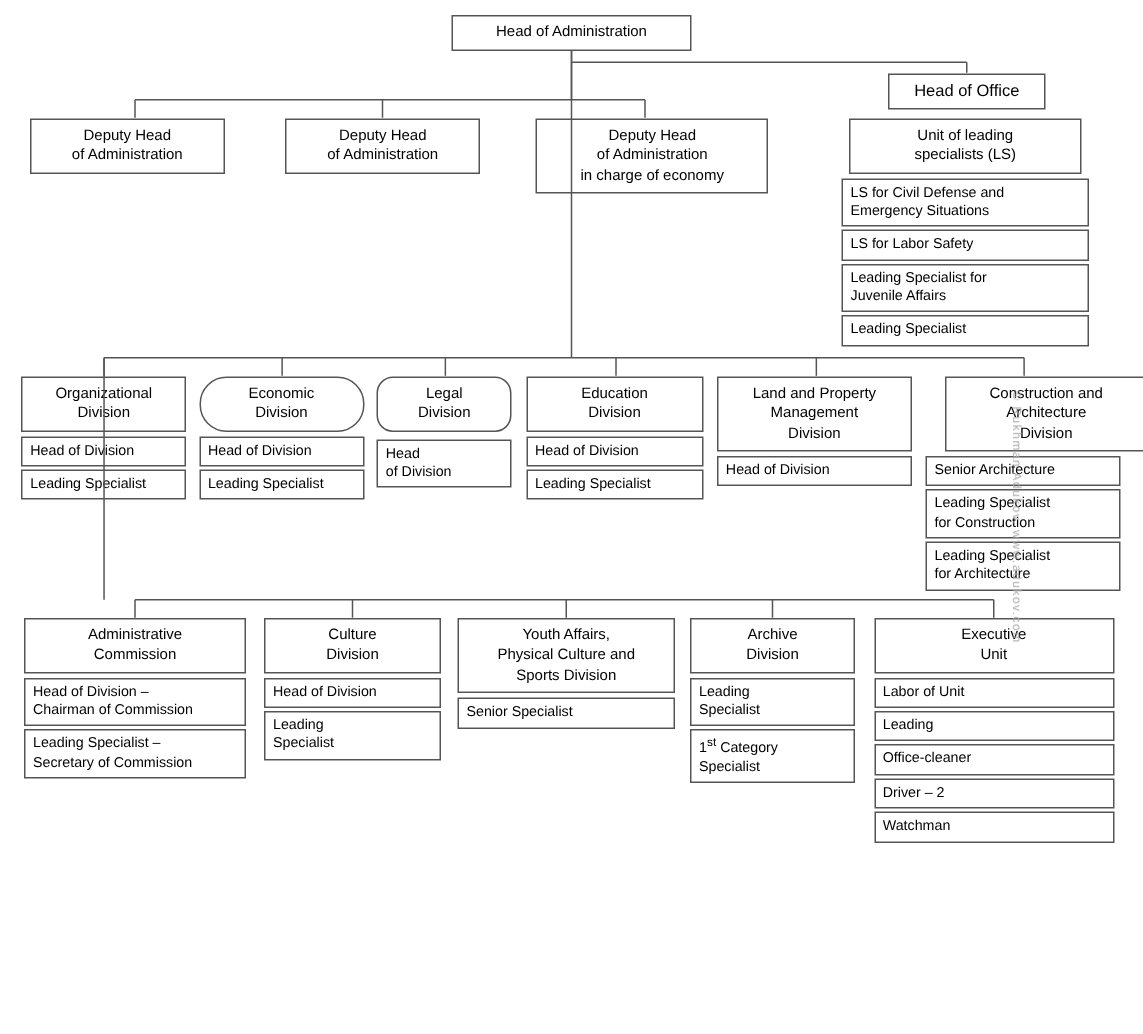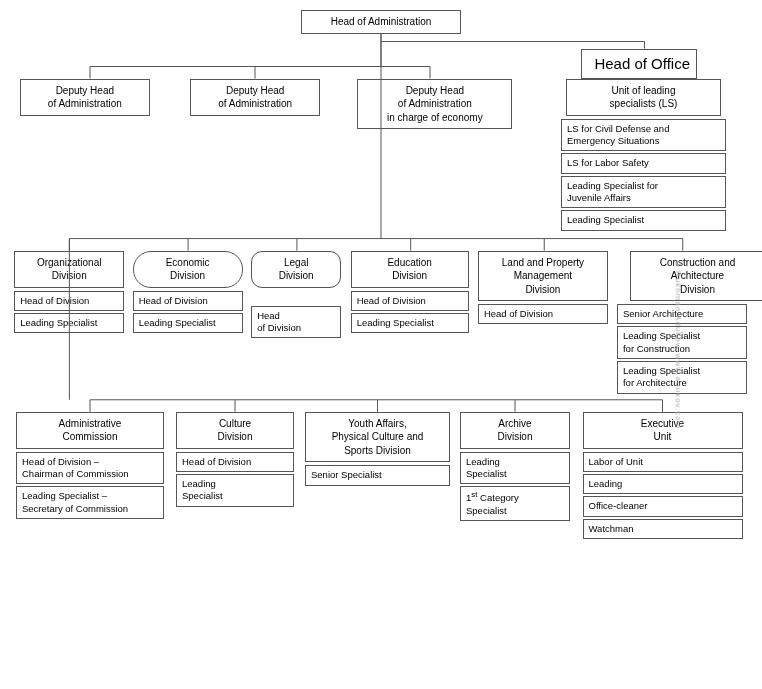--- a/index.html
+++ b/index.html
@@ -81,21 +81,21 @@
       <line x1="515" y1="399.78125" x2="515" y2="411.78125" stroke="#555" stroke-width="1"></line>
       <line x1="662.5" y1="399.78125" x2="662.5" y2="411.78125" stroke="#555" stroke-width="1"></line>
     </svg>
 
   <div style="display:flex;justify-content:center;margin-bottom:0;">
     <div id="node-head" class="node-box" style="width:160px;font-weight:normal;">Head of Administration</div>
   </div>
 
   <div style="position:relative;height:45px;display:flex;justify-content:center;">
 
-    <div id="node-head-office" class="node-box" style="width:116px;position:absolute;right:55px;top:15px;font-size:15px;text-align:right;">Head of Office</div>
+    <div id="node-head-office" class="node-box" style="width:105px;position:absolute;right:55px;top:15px;font-size:11px;">Head of Office</div>
   </div>
 
   <div style="display:flex;justify-content:flex-start;align-items:flex-start;gap:16px;margin-left:0;">
 
     <div style="display:flex;flex-direction:column;align-items:center;width:160px;">
       <div id="node-dha1" class="node-box" style="width:130px;">Deputy Head<br>of Administration</div>
     </div>
 
     <div style="display:flex;flex-direction:column;align-items:center;width:170px;">
       <div id="node-dha2" class="node-box" style="width:130px;">Deputy Head<br>of Administration</div>
@@ -133,21 +133,21 @@
     <div style="display:flex;flex-direction:column;align-items:center;width:120px;">
       <div id="node-econ" class="node-box" style="width:110px;border-radius:18px;">Economic<br>Division</div>
       <div style="display:flex;flex-direction:column;gap:2px;margin-top:3px;width:110px;">
         <div class="sub-item">Head of Division</div>
         <div class="sub-item">Leading Specialist</div>
       </div>
     </div>
 
     <div style="display:flex;flex-direction:column;align-items:center;width:100px;">
       <div id="node-legal" class="node-box" style="width:90px;border-radius:11px;">Legal<br>Division</div>
-      <div style="display:flex;flex-direction:column;gap:2px;margin-top:18px;width:90px;">
+      <div style="display:flex;flex-direction:column;gap:2px;margin-top:5px;width:90px;">
         <div class="sub-item">Head<br>of Division</div>
       </div>
     </div>
 
     <div style="display:flex;flex-direction:column;align-items:center;width:130px;">
       <div id="node-edu" class="node-box" style="width:118px;">Education<br>Division</div>
       <div style="display:flex;flex-direction:column;gap:2px;margin-top:3px;width:118px;">
         <div class="sub-item">Head of Division</div>
         <div class="sub-item">Leading Specialist</div>
       </div>
@@ -205,20 +205,21 @@
         <div class="sub-item">1<sup>st</sup> Category<br>Specialist</div>
       </div>
     </div>
 
     <div style="display:flex;flex-direction:column;align-items:center;width:175px;">
       <div id="node-exec" class="node-box" style="width:160px;">Executive<br>Unit</div>
       <div style="display:flex;flex-direction:column;gap:2px;margin-top:3px;width:160px;">
         <div class="sub-item">Labor of Unit</div>
         <div class="sub-item">Leading</div>
         <div class="sub-item">Office-cleaner</div>
+        <div class="sub-item">Driver – 2</div>
         <div class="sub-item">Watchman</div>
       </div>
     </div>
 
   </div>
 
 </div>
 
 <div class="watermark">© Rukhman Adukov, www.adukov.com</div>
 

